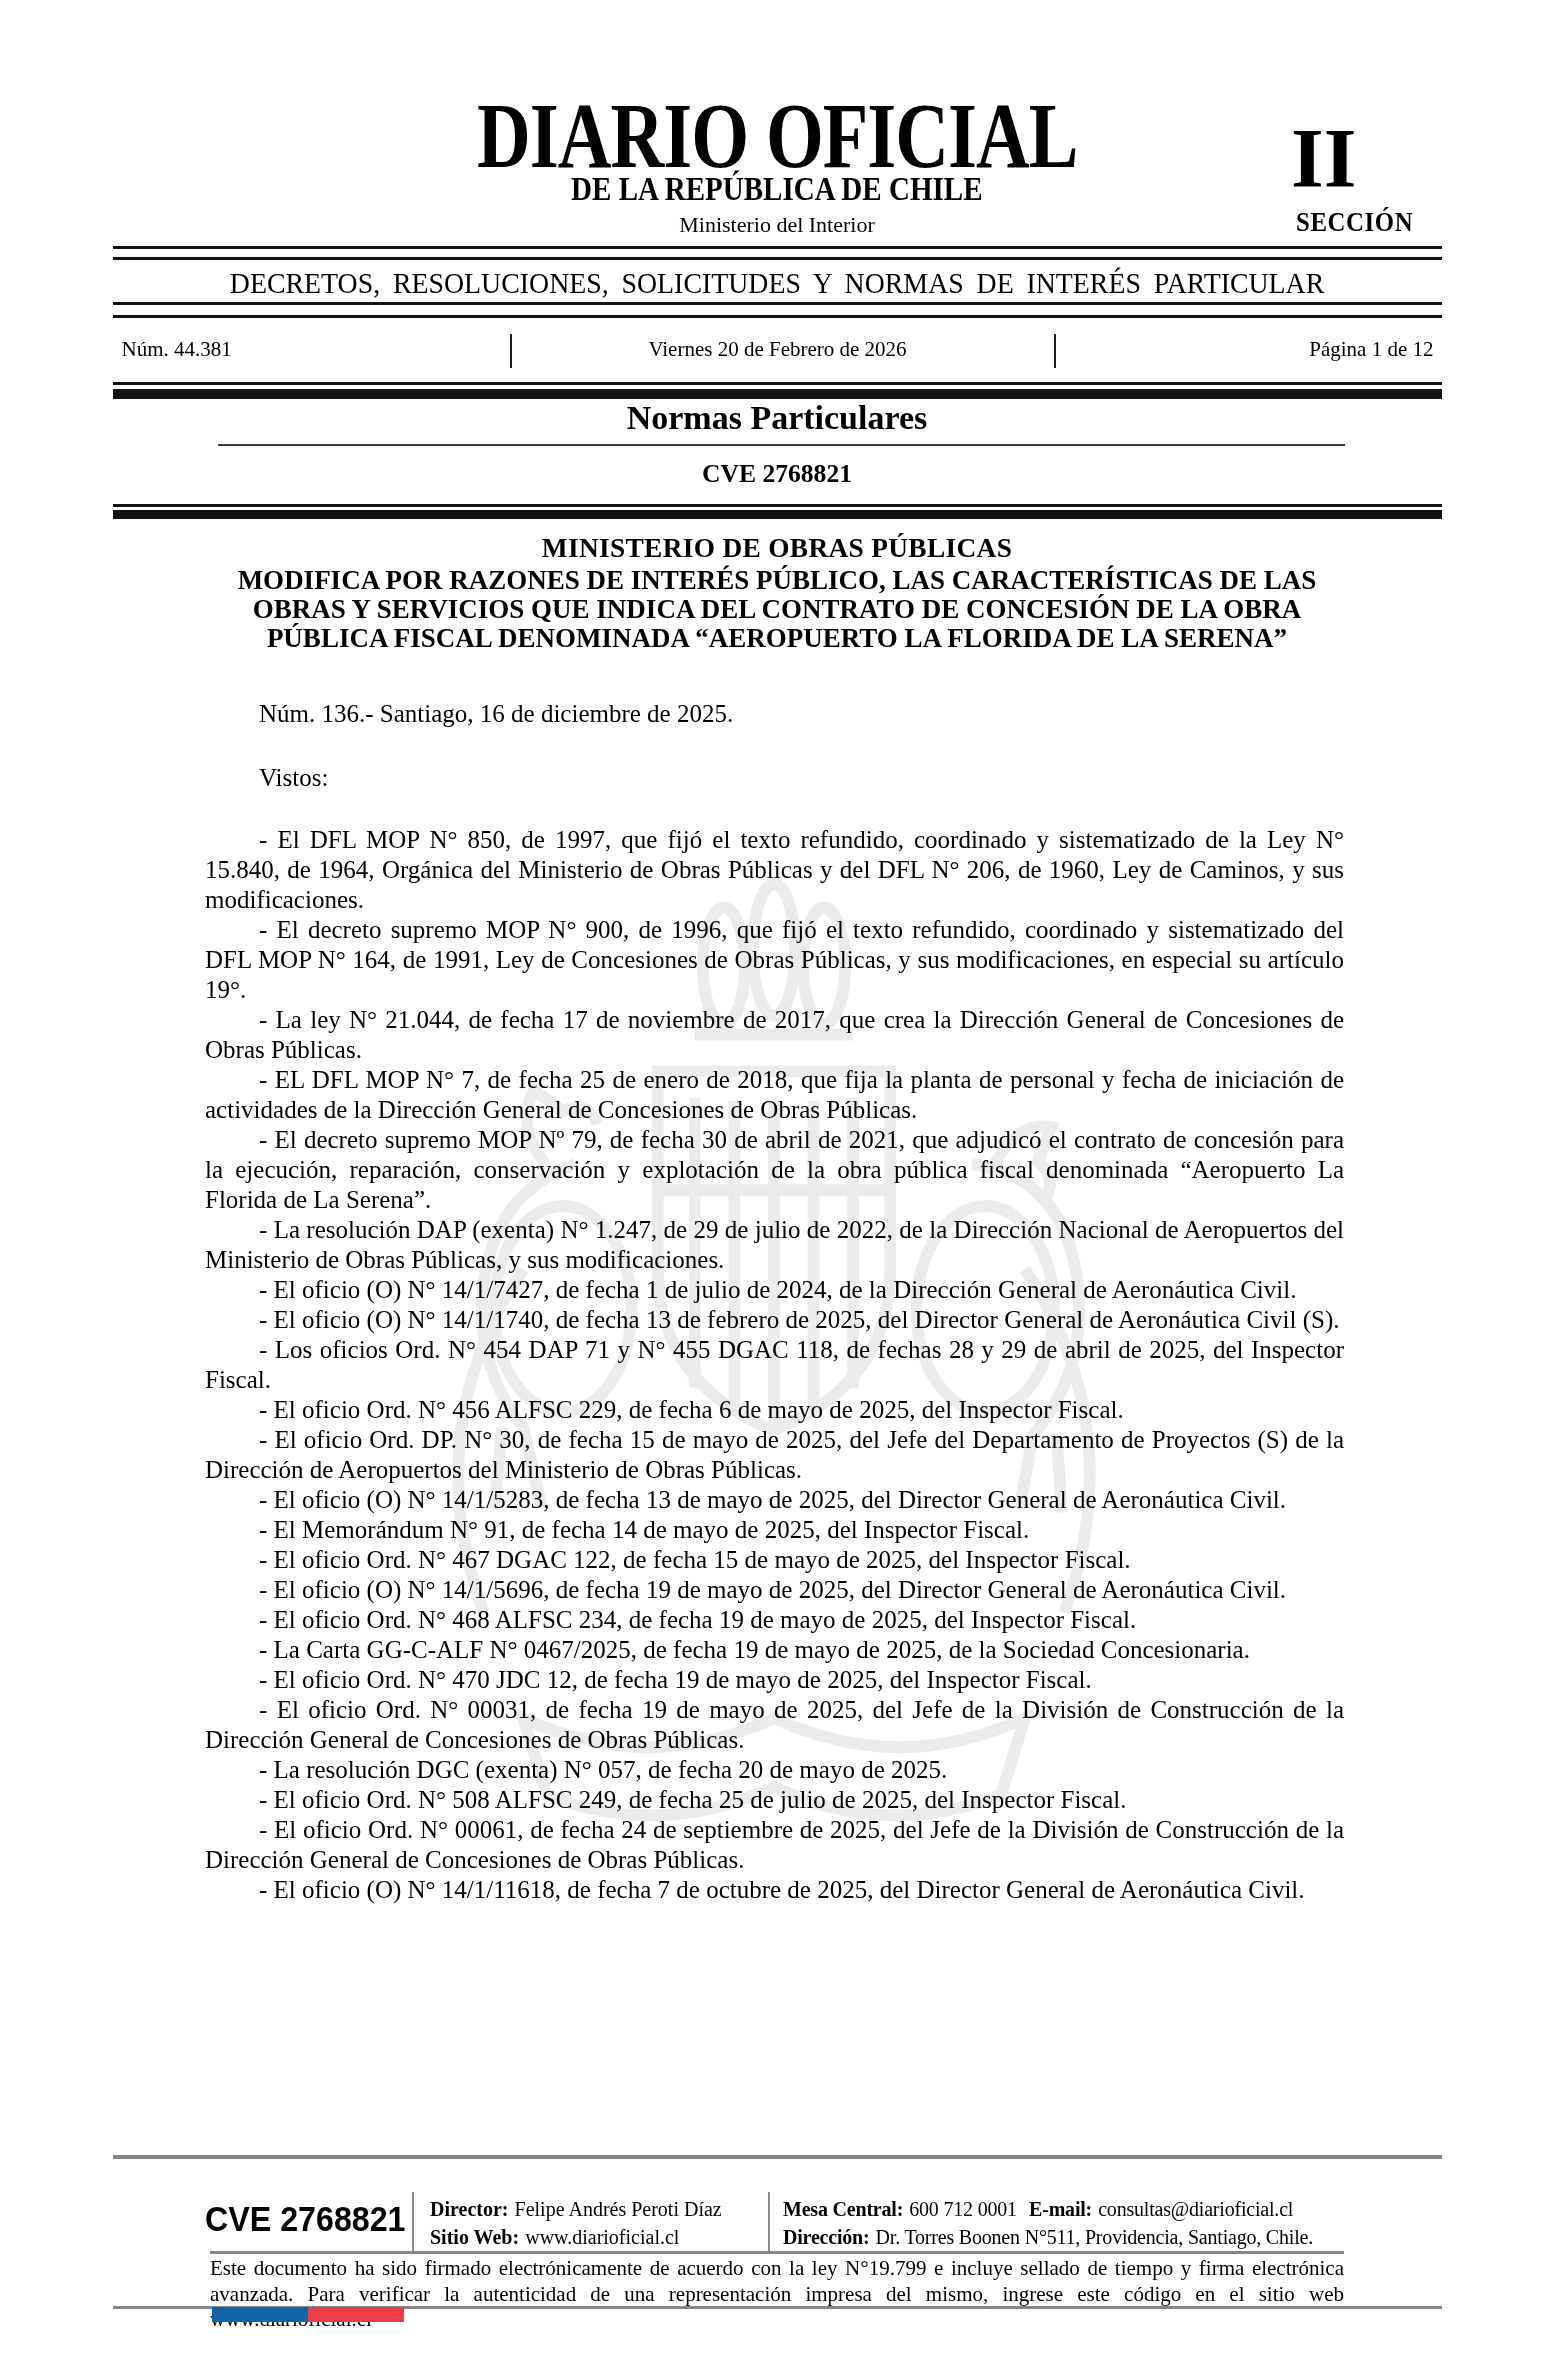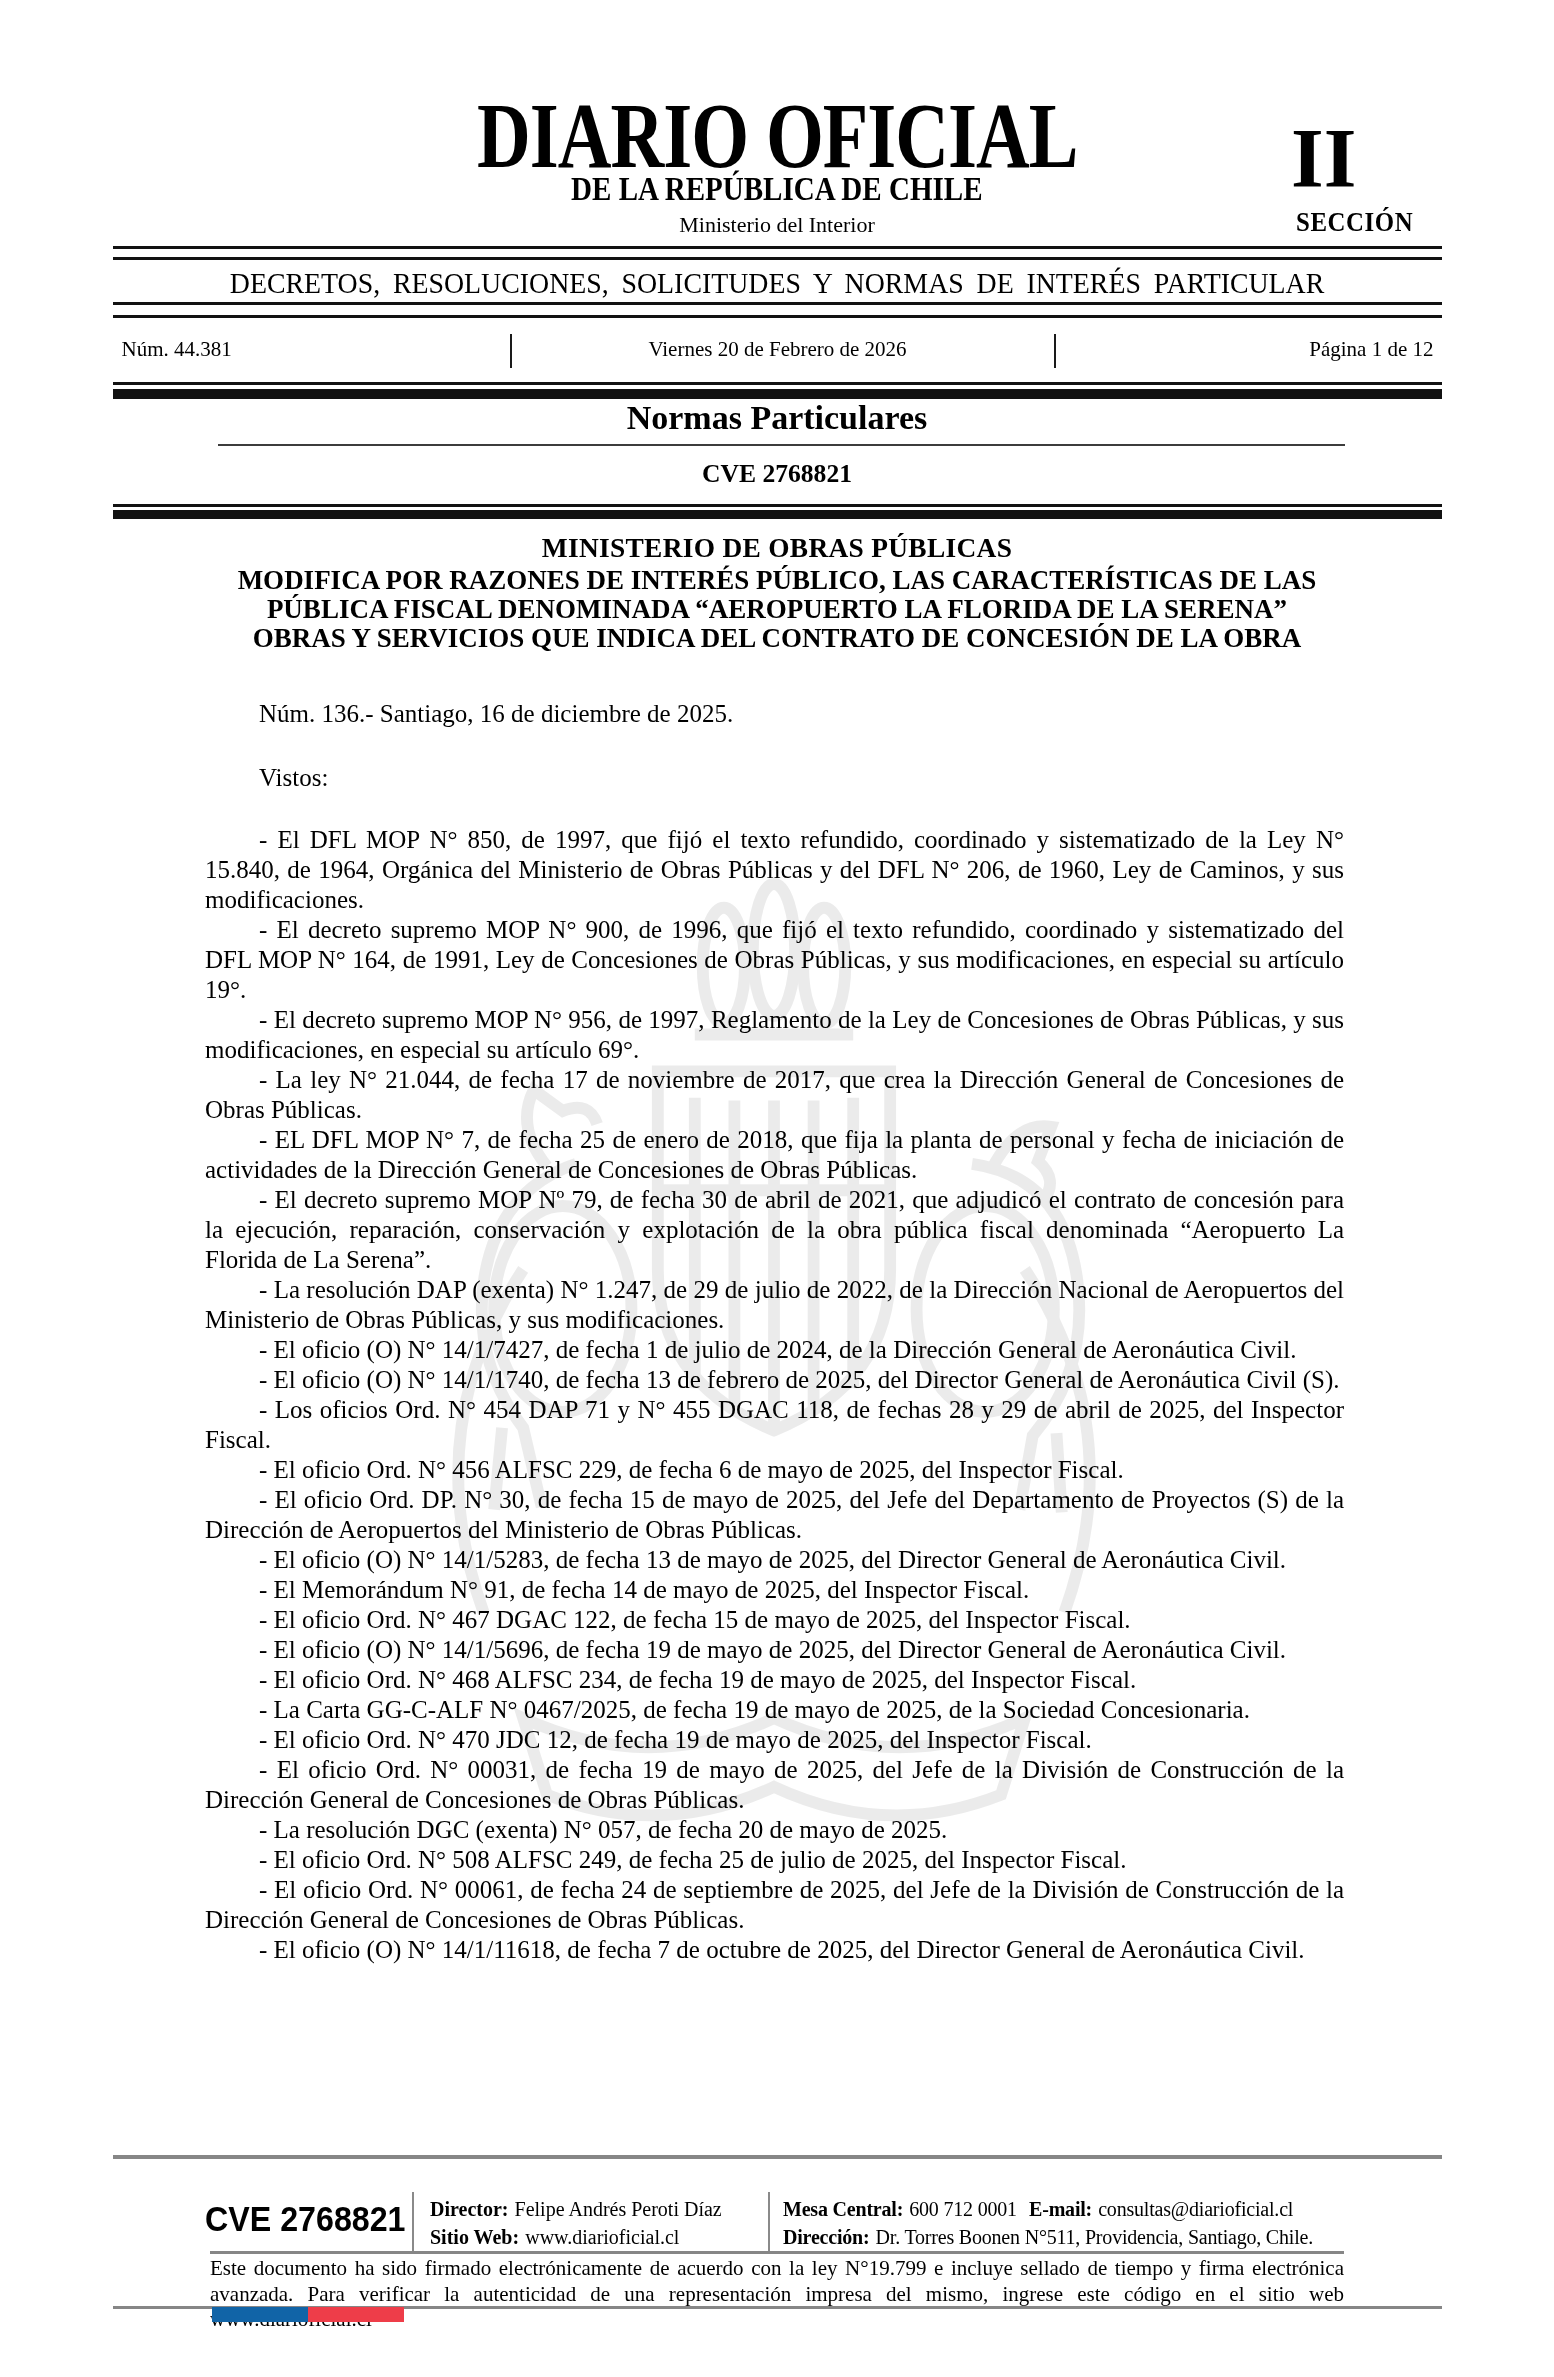--- a/index.html
+++ b/index.html
@@ -146,31 +146,30 @@
 <div class="abs r-thin-mid"></div>
 <div class="abs ctr h-cve">CVE 2768821</div>
 
 <div class="abs rule r-d1"></div>
 <div class="abs rule r-d2"></div>
 
 <div class="abs ctr h-min">MINISTERIO DE OBRAS PÚBLICAS</div>
 
 <div class="abs ctr doc-title">
     <div>MODIFICA POR RAZONES DE INTERÉS PÚBLICO, LAS CARACTERÍSTICAS DE LAS</div>
+    <div>OBRAS Y SERVICIOS QUE INDICA DEL CONTRATO DE CONCESIÓN DE LA OBRA</div>
     <div>PÚBLICA FISCAL DENOMINADA “AEROPUERTO LA FLORIDA DE LA SERENA”</div>
-    <div>OBRAS Y SERVICIOS QUE INDICA DEL CONTRATO DE CONCESIÓN DE LA OBRA</div>
   </div>
 
 <div class="abs body-col">
   <p class="p-numline">Núm. 136.- Santiago, 16 de diciembre de 2025.</p>
   <p class="p-vistos">Vistos:</p>
   <div>
       <p>- El DFL MOP N° 850, de 1997, que fijó el texto refundido, coordinado y sistematizado de la Ley N° 15.840, de 1964, Orgánica del Ministerio de Obras Públicas y del DFL N° 206, de 1960, Ley de Caminos, y sus modificaciones.</p>
       <p>- El decreto supremo MOP N° 900, de 1996, que fijó el texto refundido, coordinado y sistematizado del DFL MOP N° 164, de 1991, Ley de Concesiones de Obras Públicas, y sus modificaciones, en especial su artículo 19°.</p>
-      <p>- El decreto supremo MOP N° 956, de 1997, Reglamento de la Ley de Concesiones de Obras Públicas, y sus modificaciones, en especial su artículo 69°.</p>
       <p>- La ley N° 21.044, de fecha 17 de noviembre de 2017, que crea la Dirección General de Concesiones de Obras Públicas.</p>
       <p>- EL DFL MOP N° 7, de fecha 25 de enero de 2018, que fija la planta de personal y fecha de iniciación de actividades de la Dirección General de Concesiones de Obras Públicas.</p>
       <p>- El decreto supremo MOP Nº 79, de fecha 30 de abril de 2021, que adjudicó el contrato de concesión para la ejecución, reparación, conservación y explotación de la obra pública fiscal denominada “Aeropuerto La Florida de La Serena”.</p>
       <p>- La resolución DAP (exenta) N° 1.247, de 29 de julio de 2022, de la Dirección Nacional de Aeropuertos del Ministerio de Obras Públicas, y sus modificaciones.</p>
       <p>- El oficio (O) N° 14/1/7427, de fecha 1 de julio de 2024, de la Dirección General de Aeronáutica Civil.</p>
       <p>- El oficio (O) N° 14/1/1740, de fecha 13 de febrero de 2025, del Director General de Aeronáutica Civil (S).</p>
       <p>- Los oficios Ord. N° 454 DAP 71 y N° 455 DGAC 118, de fechas 28 y 29 de abril de 2025, del Inspector Fiscal.</p>
       <p>- El oficio Ord. N° 456 ALFSC 229, de fecha 6 de mayo de 2025, del Inspector Fiscal.</p>
       <p>- El oficio Ord. DP. N° 30, de fecha 15 de mayo de 2025, del Jefe del Departamento de Proyectos (S) de la Dirección de Aeropuertos del Ministerio de Obras Públicas.</p>
       <p>- El oficio (O) N° 14/1/5283, de fecha 13 de mayo de 2025, del Director General de Aeronáutica Civil.</p>

